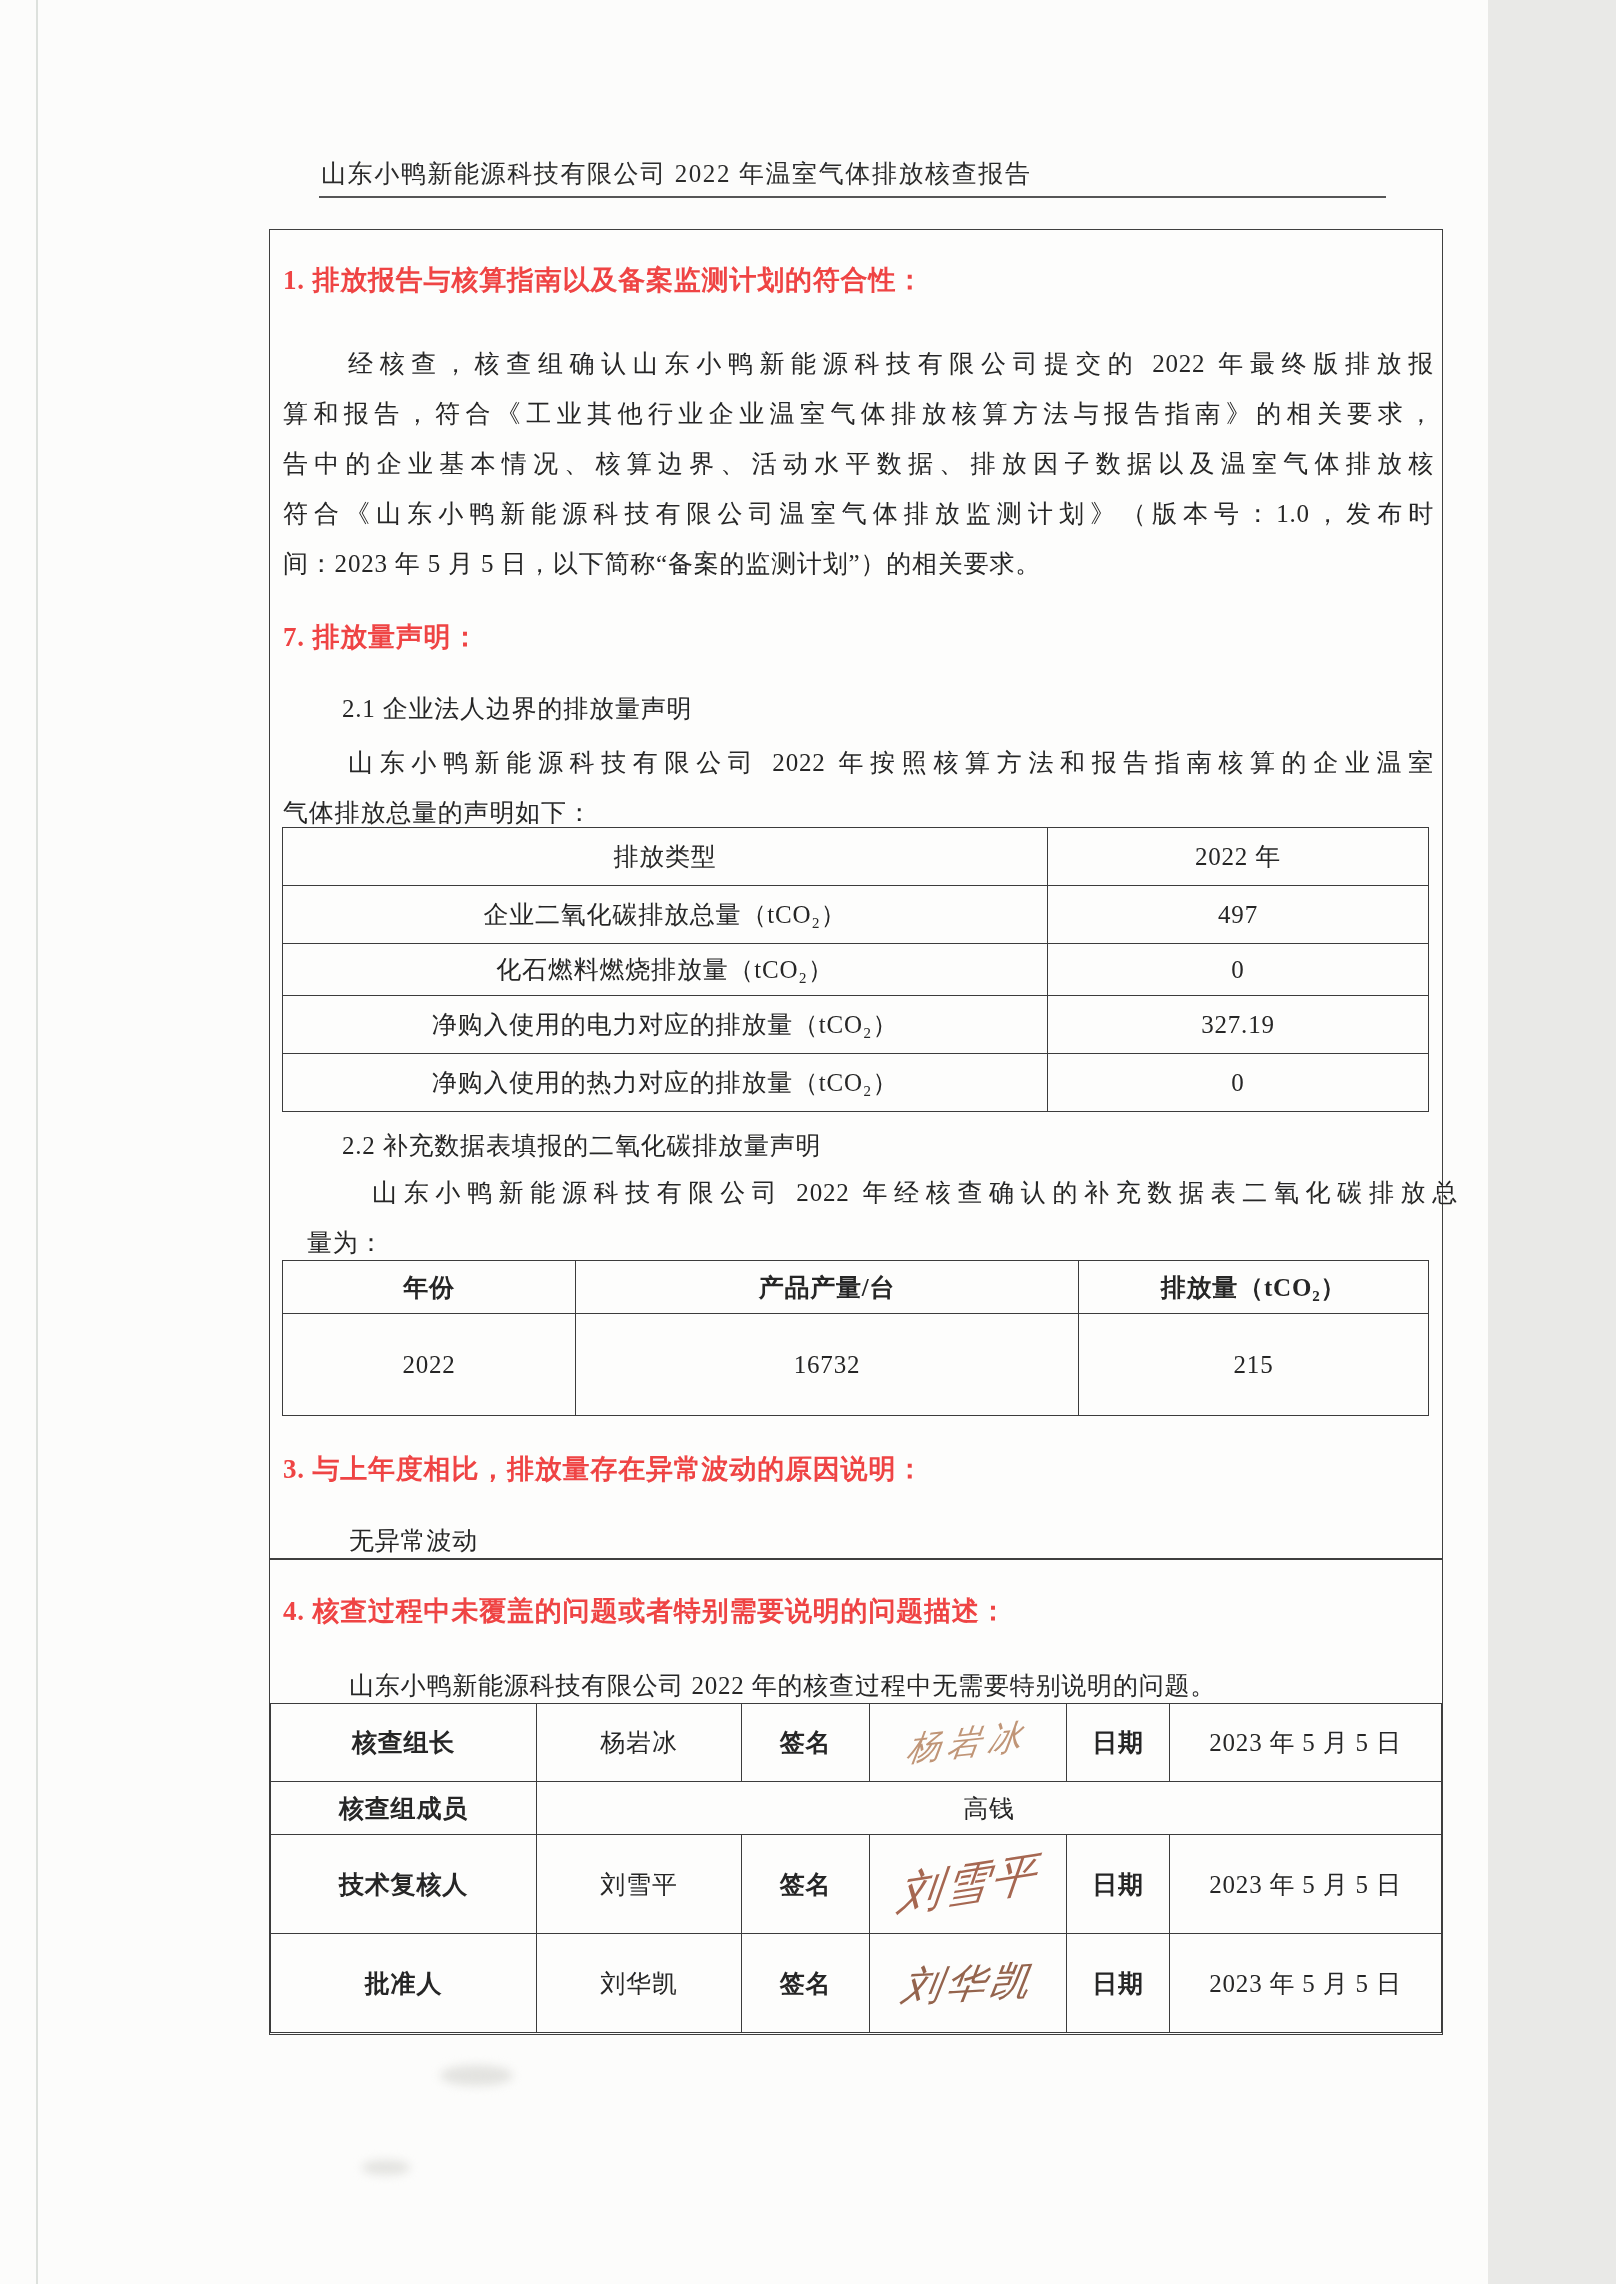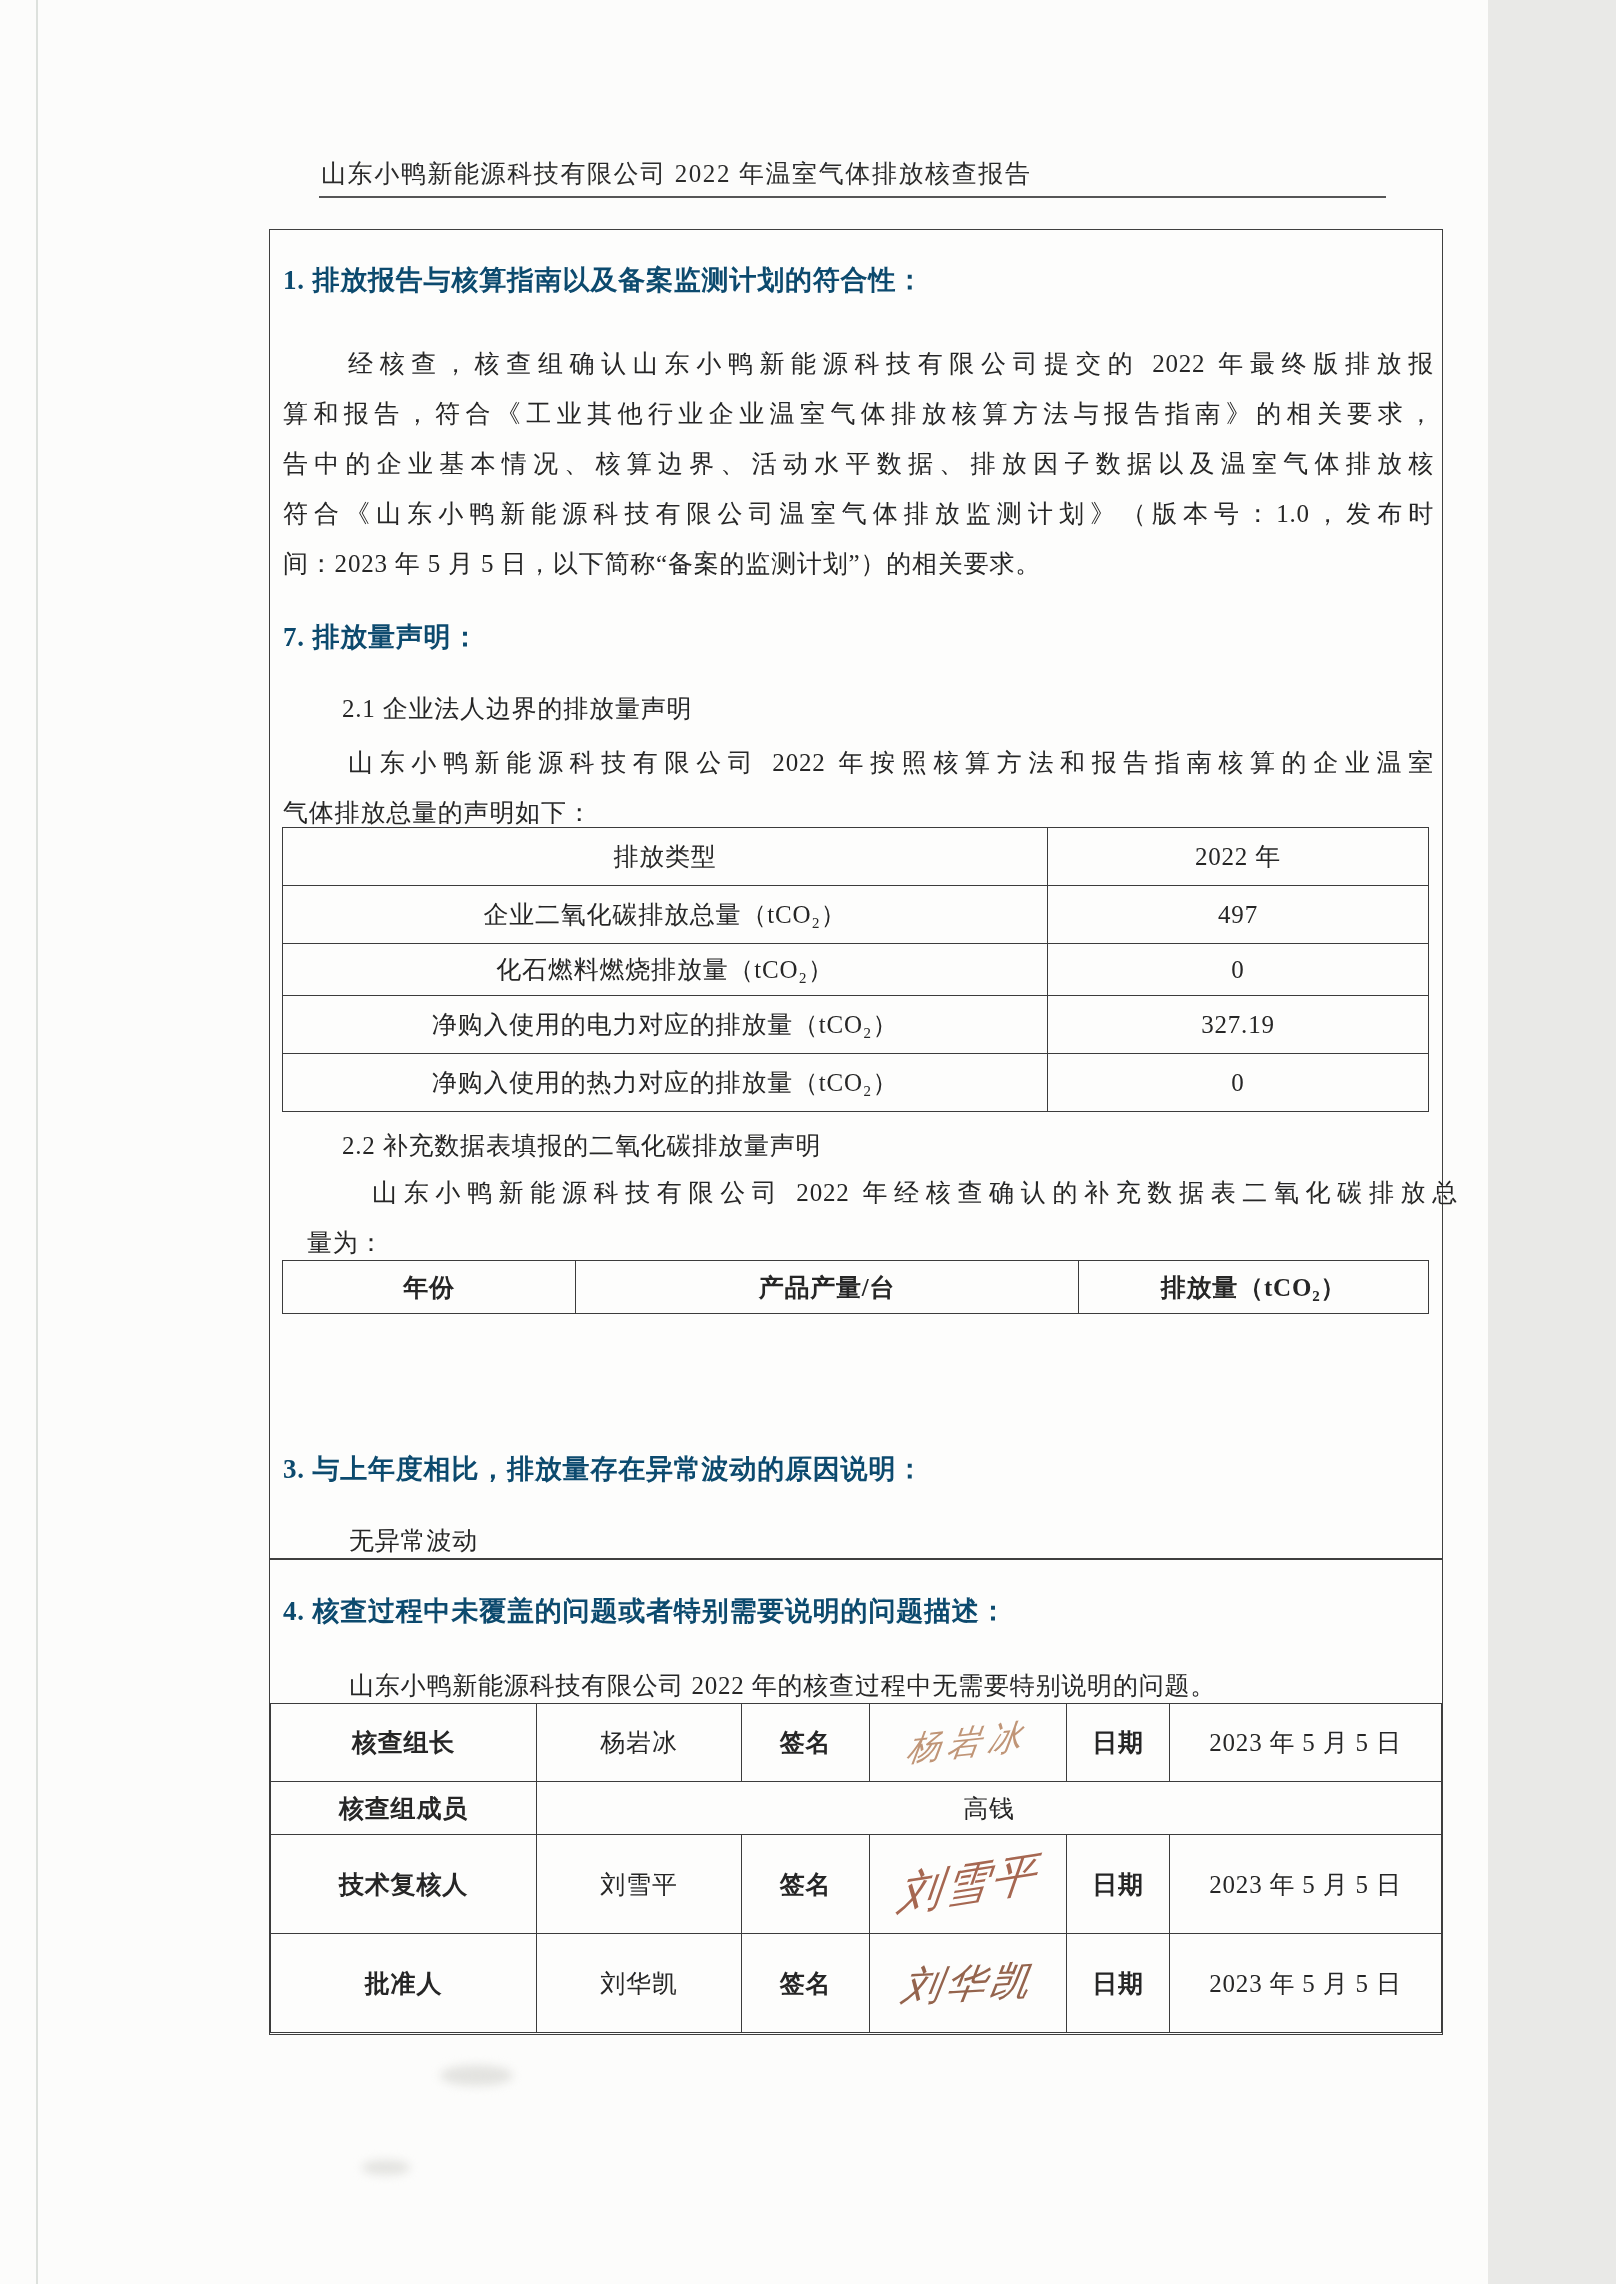--- a/index.html
+++ b/index.html
@@ -4,21 +4,21 @@
 <style>
   html,body{margin:0;padding:0;background:#e9e9e7;}
   .page{
     position:relative;width:1488px;height:2284px;background:#fcfcfb;
     font-family:Liberation Serif, serif;color:#262626;overflow:hidden;
   }
   .scan-edge{position:absolute;left:36px;top:0;width:2.4px;height:2284px;background:#dde1dd;}
   .doc-title{position:absolute;left:321px;top:157px;font-size:25px;letter-spacing:1.6px;color:#2b2b2b;white-space:nowrap;}
   .header-rule{position:absolute;left:319px;top:196px;width:1067px;height:1.6px;background:#565656;}
   .main-box{position:absolute;left:269px;top:229px;width:1174px;height:1806px;border:1.6px solid #3f3f3f;box-sizing:border-box;background:#fdfdfc;}
-  .sec-heading{position:absolute;left:13px;font-size:27px;font-weight:700;color:#0c4a6e;white-space:nowrap;letter-spacing:0.8px;}
+  .sec-heading{position:absolute;left:13px;font-size:27px;font-weight:700;color:#ef4444;white-space:nowrap;letter-spacing:0.8px;}
   .subhead{position:absolute;left:72px;font-size:25px;white-space:nowrap;letter-spacing:0.8px;}
   .para{position:absolute;left:13px;width:1151px;font-size:25px;line-height:50px;letter-spacing:0.8px;}
   .jline{text-align:justify;text-align-last:justify;}
   .pline{text-align:left;}
   .findent{text-indent:65px;}
   .body-text{position:absolute;font-size:25px;white-space:nowrap;letter-spacing:0.8px;}
   .hdiv{position:absolute;left:0;top:1328px;width:100%;height:1.6px;background:#3f3f3f;}
   table{border-collapse:collapse;table-layout:fixed;position:absolute;font-size:25px;color:#262626;}
   td{border:1.6px solid #3c3c3c;text-align:center;vertical-align:middle;padding:0;letter-spacing:0.8px;overflow:visible;}
   .t1{left:12px;top:597px;width:1146px;}
@@ -109,20 +109,25 @@
           <col class="c1">
           <col class="c2">
           <col class="c3">
         </colgroup>
       <tbody>
           <tr class="hrow" style="height:53px;">
         <td>年份</td>
         <td>产品产量/台</td>
         <td>排放量（tCO₂）</td>
       </tr>
+      <tr style="height:102px;">
+        <td>2022</td>
+        <td>16732</td>
+        <td>215</td>
+      </tr>
     </tbody>
       </table>
 
     <div class="sec-heading" style="top:1221px;">3. 与上年度相比，排放量存在异常波动的原因说明：</div>
     <div class="body-text" style="left:79px;top:1294px;">无异常波动</div>
 
     <div class="hdiv"></div>
 
     <div class="sec-heading" style="top:1363px;">4. 核查过程中未覆盖的问题或者特别需要说明的问题描述：</div>
     <div class="body-text" style="left:79px;top:1439px;">山东小鸭新能源科技有限公司 2022 年的核查过程中无需要特别说明的问题。</div>

